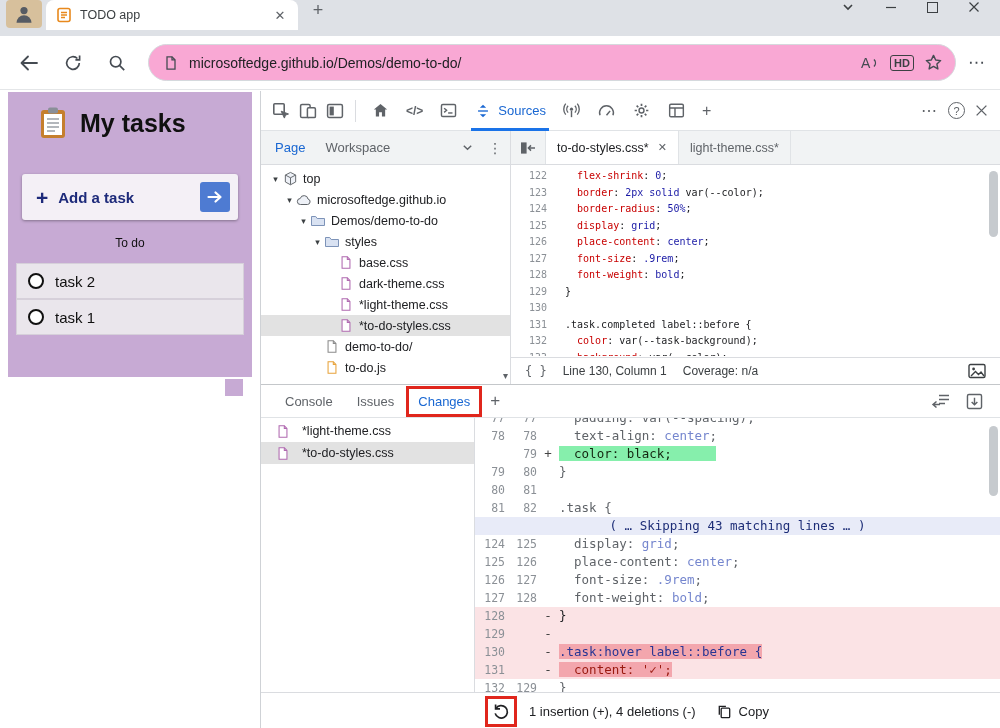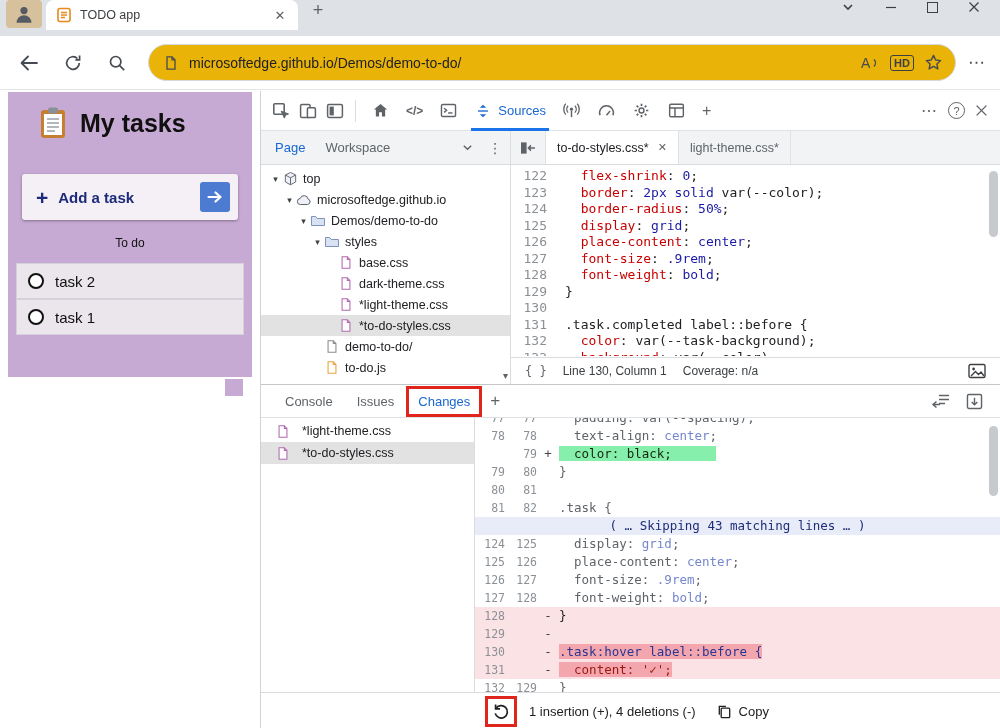--- a/index.html
+++ b/index.html
@@ -14,21 +14,21 @@
   .tab-title{flex:1;font-size:12.5px;color:#3c4043;white-space:nowrap;overflow:hidden;}
   .tab-close,.newtab{color:#5f6368;font-size:13px;width:20px;height:20px;display:grid;place-content:center;border-radius:4px;}
   .newtab{margin:0 0 6px 10px;font-size:18px;}
   .titlebar-right{margin-left:auto;display:flex;align-items:center;gap:30px;margin:0 20px 8px auto;color:#3c4043;}
   .win-glyph{font-size:13px;}
   .max-box{width:11px;height:11px;border:1.2px solid #3c4043;display:inline-block;}
 
   
   .navbar{height:54px;background:#fff;display:flex;align-items:center;border-bottom:1px solid #e4e6e8;}
   .nav-icon{width:30px;height:30px;display:grid;place-content:center;color:#454b52;margin-left:14px;border-radius:6px;}
-  .url-pill{flex:1;height:37px;margin:0 12px 0 16px;border:1px solid #d5d9dd;border-radius:19px;display:flex;align-items:center;padding:0 12px 0 14px;gap:10px;background:#eab308;}
+  .url-pill{flex:1;height:37px;margin:0 12px 0 16px;border:1px solid #d5d9dd;border-radius:19px;display:flex;align-items:center;padding:0 12px 0 14px;gap:10px;background:#f9a8d4;}
   .url-text{flex:1;font-size:14px;color:#202124;white-space:nowrap;overflow:hidden;}
   .pill-icon{color:#454b52;display:grid;place-content:center;}
   .hd-badge{border:1.5px solid #3c4043;border-radius:3px;font-size:11px;font-weight:bold;padding:1px 3px;color:#3c4043;}
   .nav-more{color:#454b52;margin-right:14px;font-size:17px;letter-spacing:1px;}
 
   
   .content{position:absolute;top:91px;left:0;right:0;bottom:0;display:flex;}
   .page-pane{width:260px;position:relative;background:#fff;flex:none;}
   .devtools{flex:1;border-left:1px solid #cfd2d6;background:#fff;display:flex;flex-direction:column;min-width:0;}
 
@@ -75,21 +75,21 @@
   
   .dt-main{height:219px;display:flex;flex:none;min-height:0;}
   .navigator{width:250px;flex:none;border-right:1px solid #dadce0;position:relative;overflow:hidden;background:#fff;padding-top:3px;}
   .tree-row{height:21px;display:flex;align-items:center;font-size:12.5px;color:#202124;white-space:nowrap;cursor:pointer;}
   .tree-row.selected{background:#e2e2e2;}
   .tree-arrow{width:13px;flex:none;font-size:9px;color:#3c4043;text-align:center;}
   .tree-icon{width:16px;height:16px;flex:none;margin-right:5px;display:grid;place-content:center;}
   .tree-scroll-arrow{position:absolute;right:2px;bottom:3px;color:#5f6368;font-size:10px;}
   .editor{flex:1;display:flex;flex-direction:column;position:relative;background:#fff;min-width:0;}
   .code-area{height:191px;overflow:hidden;padding-top:3px;position:relative;flex:none;}
-  .code-line{display:flex;height:16.5px;line-height:16.5px;font-family:"DejaVu Sans Mono",monospace;font-size:13px;}
+  .code-line{display:flex;height:16.5px;line-height:16.5px;font-family:"DejaVu Sans Mono",monospace;font-size:10px;}
   .line-number{width:46px;flex:none;text-align:right;padding-right:10px;color:#8b9096;}
   .code-text{white-space:pre;margin-left:8px;}
   .tok-t{color:#202124;} .tok-p{color:#c80000;} .tok-v{color:#1a1aa6;}
   .editor-scrollbar{position:absolute;right:2px;top:6px;width:9px;height:66px;background:#c6cace;border-radius:5px;}
   .editor-status{margin-top:auto;height:27px;border-top:1px solid #dadce0;display:flex;align-items:center;gap:16px;padding-left:14px;font-size:12px;color:#3c4043;}
   .braces-icon{font-family:"DejaVu Sans Mono",monospace;font-size:12px;color:#5f6368;}
   .status-img{margin-left:auto;margin-right:14px;color:#3c4043;}
 
   
   .drawer{height:345px;flex:none;border-top:1px solid #c4c7ca;display:flex;flex-direction:column;}

